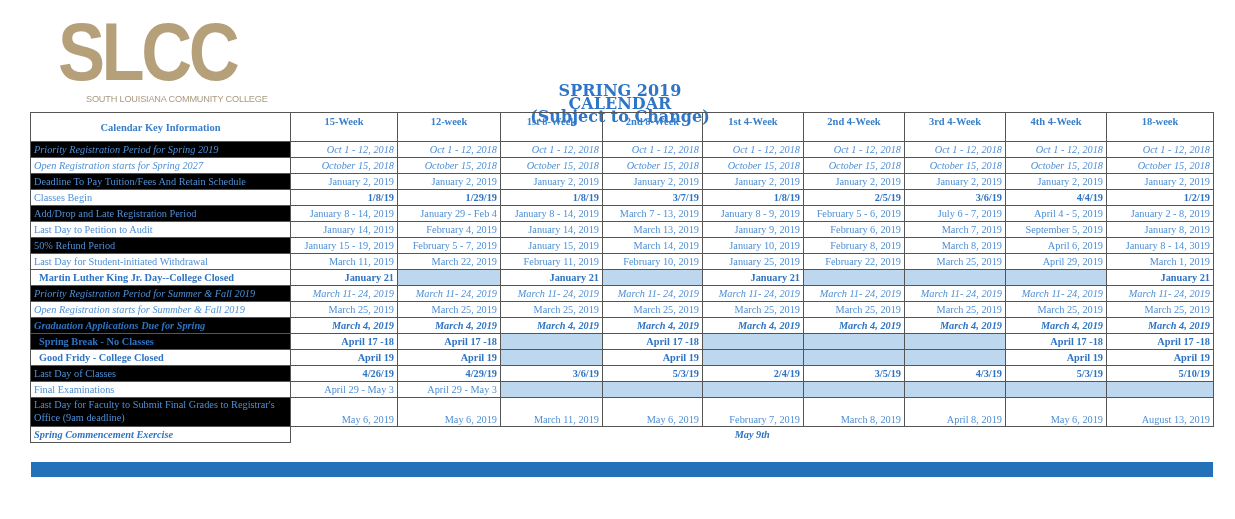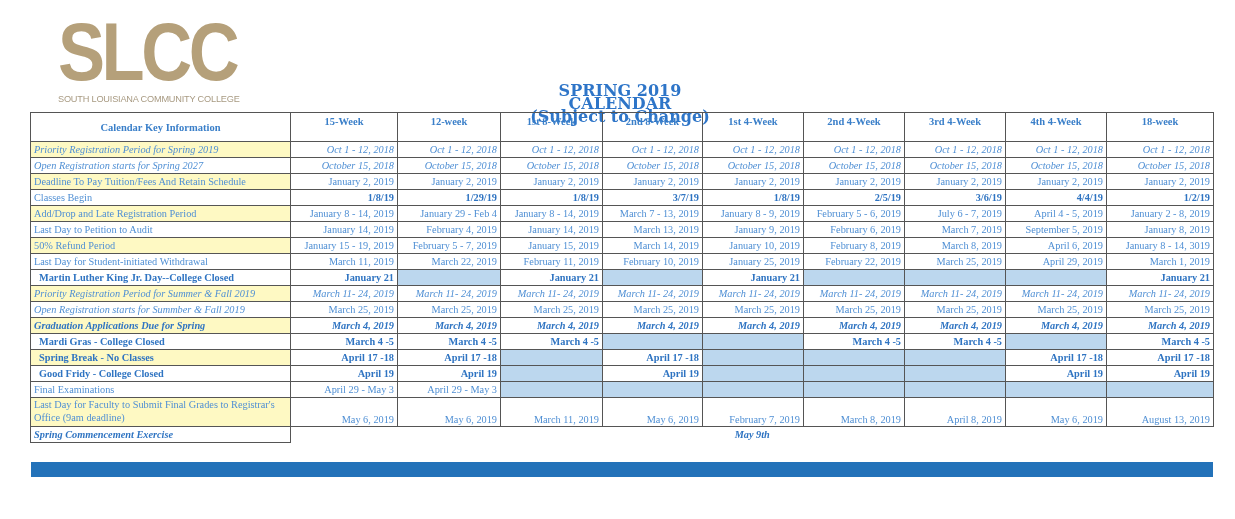--- a/index.html
+++ b/index.html
@@ -1,27 +1,27 @@
 <!DOCTYPE html>
 <html><head>
 <meta charset="utf-8">
 <style>
   html,body{margin:0;padding:0;background:#fff;}
   body{width:1235px;height:519px;position:relative;overflow:hidden;font-family:"Liberation Sans",sans-serif;}
   .logo{position:absolute;left:58px;top:14px;width:200px;}
   .logo-text{font-family:"Liberation Sans",sans-serif;font-weight:bold;font-size:82px;line-height:76px;color:#b5a07a;letter-spacing:-4px;transform:scaleX(0.86);transform-origin:left top;}
-  .logo-sub{font-size:9.2px;color:#a89a82;margin-top:4px;letter-spacing:-0.2px;white-space:nowrap;}
+  .logo-sub{font-size:9.2px;color:#a89a82;margin-top:4px;letter-spacing:-0.2px;white-space:nowrap;margin-left:28px;}
   .title{position:absolute;left:520px;top:84px;width:200px;text-align:center;color:#2e75c8;font-weight:bold;font-size:16px;line-height:13px;font-family:"DejaVu Serif","Liberation Serif",serif;}
   table{position:absolute;left:30px;top:112px;border-collapse:collapse;table-layout:fixed;font-family:"Liberation Serif","DejaVu Serif",serif;}
   td,th{border:1px solid #555;padding:0 3px;font-size:10.3px;color:#4f8fd4;white-space:nowrap;overflow:hidden;height:15px;line-height:14px;}
   th{font-weight:bold;color:#3a7fc9;height:26px;vertical-align:top;padding-top:2px;font-size:10.5px;}
   th.key{vertical-align:middle;text-align:center;}
   td.lbl{text-align:left;}
   td.val{text-align:right;}
-  tr.shade td.lbl{background:#fef9c3;}
+  tr.shade td.lbl{background:#000000;}
   td.empty{background:#bcd7ee;}
   .it{font-style:italic;}
   .b{font-weight:bold;color:#2f74c2;padding-left:8px;}
   .bi{font-weight:bold;font-style:italic;color:#2f74c2;}
   .bold-val{font-weight:bold;color:#2f74c2;}
   tr.tall td{height:28px;vertical-align:bottom;line-height:13px;}
   tr.tall td.lbl{vertical-align:top;white-space:normal;}
   .comm td{border-left:none;border-right:none;}
   .comm td.lbl{border-left:1px solid #555;border-right:1px solid #555;}
   .comm td.center{text-align:center;border:none;}
@@ -205,32 +205,20 @@
         <td class="val bi">March 4, 2019</td>
         <td class="val bi">March 4, 2019</td>
         <td class="val bi">March 4, 2019</td>
         <td class="val bi">March 4, 2019</td>
         <td class="val bi">March 4, 2019</td>
         <td class="val bi">March 4, 2019</td>
         <td class="val bi">March 4, 2019</td>
         <td class="val bi">March 4, 2019</td>
         <td class="val bi">March 4, 2019</td>
       </tr>
-      <tr>
-        <td class="lbl b">Mardi Gras - College Closed</td>
-        <td class="val bold-val">March 4 -5</td>
-        <td class="val bold-val">March 4 -5</td>
-        <td class="val bold-val">March 4 -5</td>
-        <td class="val empty"></td>
-        <td class="val empty"></td>
-        <td class="val bold-val">March 4 -5</td>
-        <td class="val bold-val">March 4 -5</td>
-        <td class="val empty"></td>
-        <td class="val bold-val">March 4 -5</td>
-      </tr>
       <tr class="shade">
         <td class="lbl b">Spring Break - No Classes</td>
         <td class="val bold-val">April 17 -18</td>
         <td class="val bold-val">April 17 -18</td>
         <td class="val empty"></td>
         <td class="val bold-val">April 17 -18</td>
         <td class="val empty"></td>
         <td class="val empty"></td>
         <td class="val empty"></td>
         <td class="val bold-val">April 17 -18</td>
@@ -240,20 +228,32 @@
         <td class="lbl b">Good Fridy - College Closed</td>
         <td class="val bold-val">April 19</td>
         <td class="val bold-val">April 19</td>
         <td class="val empty"></td>
         <td class="val bold-val">April 19</td>
         <td class="val empty"></td>
         <td class="val empty"></td>
         <td class="val empty"></td>
         <td class="val bold-val">April 19</td>
         <td class="val bold-val">April 19</td>
+      </tr>
+      <tr class="shade">
+        <td class="lbl">Last Day of Classes</td>
+        <td class="val bold-val">4/26/19</td>
+        <td class="val bold-val">4/29/19</td>
+        <td class="val bold-val">3/6/19</td>
+        <td class="val bold-val">5/3/19</td>
+        <td class="val bold-val">2/4/19</td>
+        <td class="val bold-val">3/5/19</td>
+        <td class="val bold-val">4/3/19</td>
+        <td class="val bold-val">5/3/19</td>
+        <td class="val bold-val">5/10/19</td>
       </tr>
       <tr>
         <td class="lbl">Final Examinations</td>
         <td class="val">April 29 - May 3</td>
         <td class="val">April 29 - May 3</td>
         <td class="val empty"></td>
         <td class="val empty"></td>
         <td class="val empty"></td>
         <td class="val empty"></td>
         <td class="val empty"></td>

